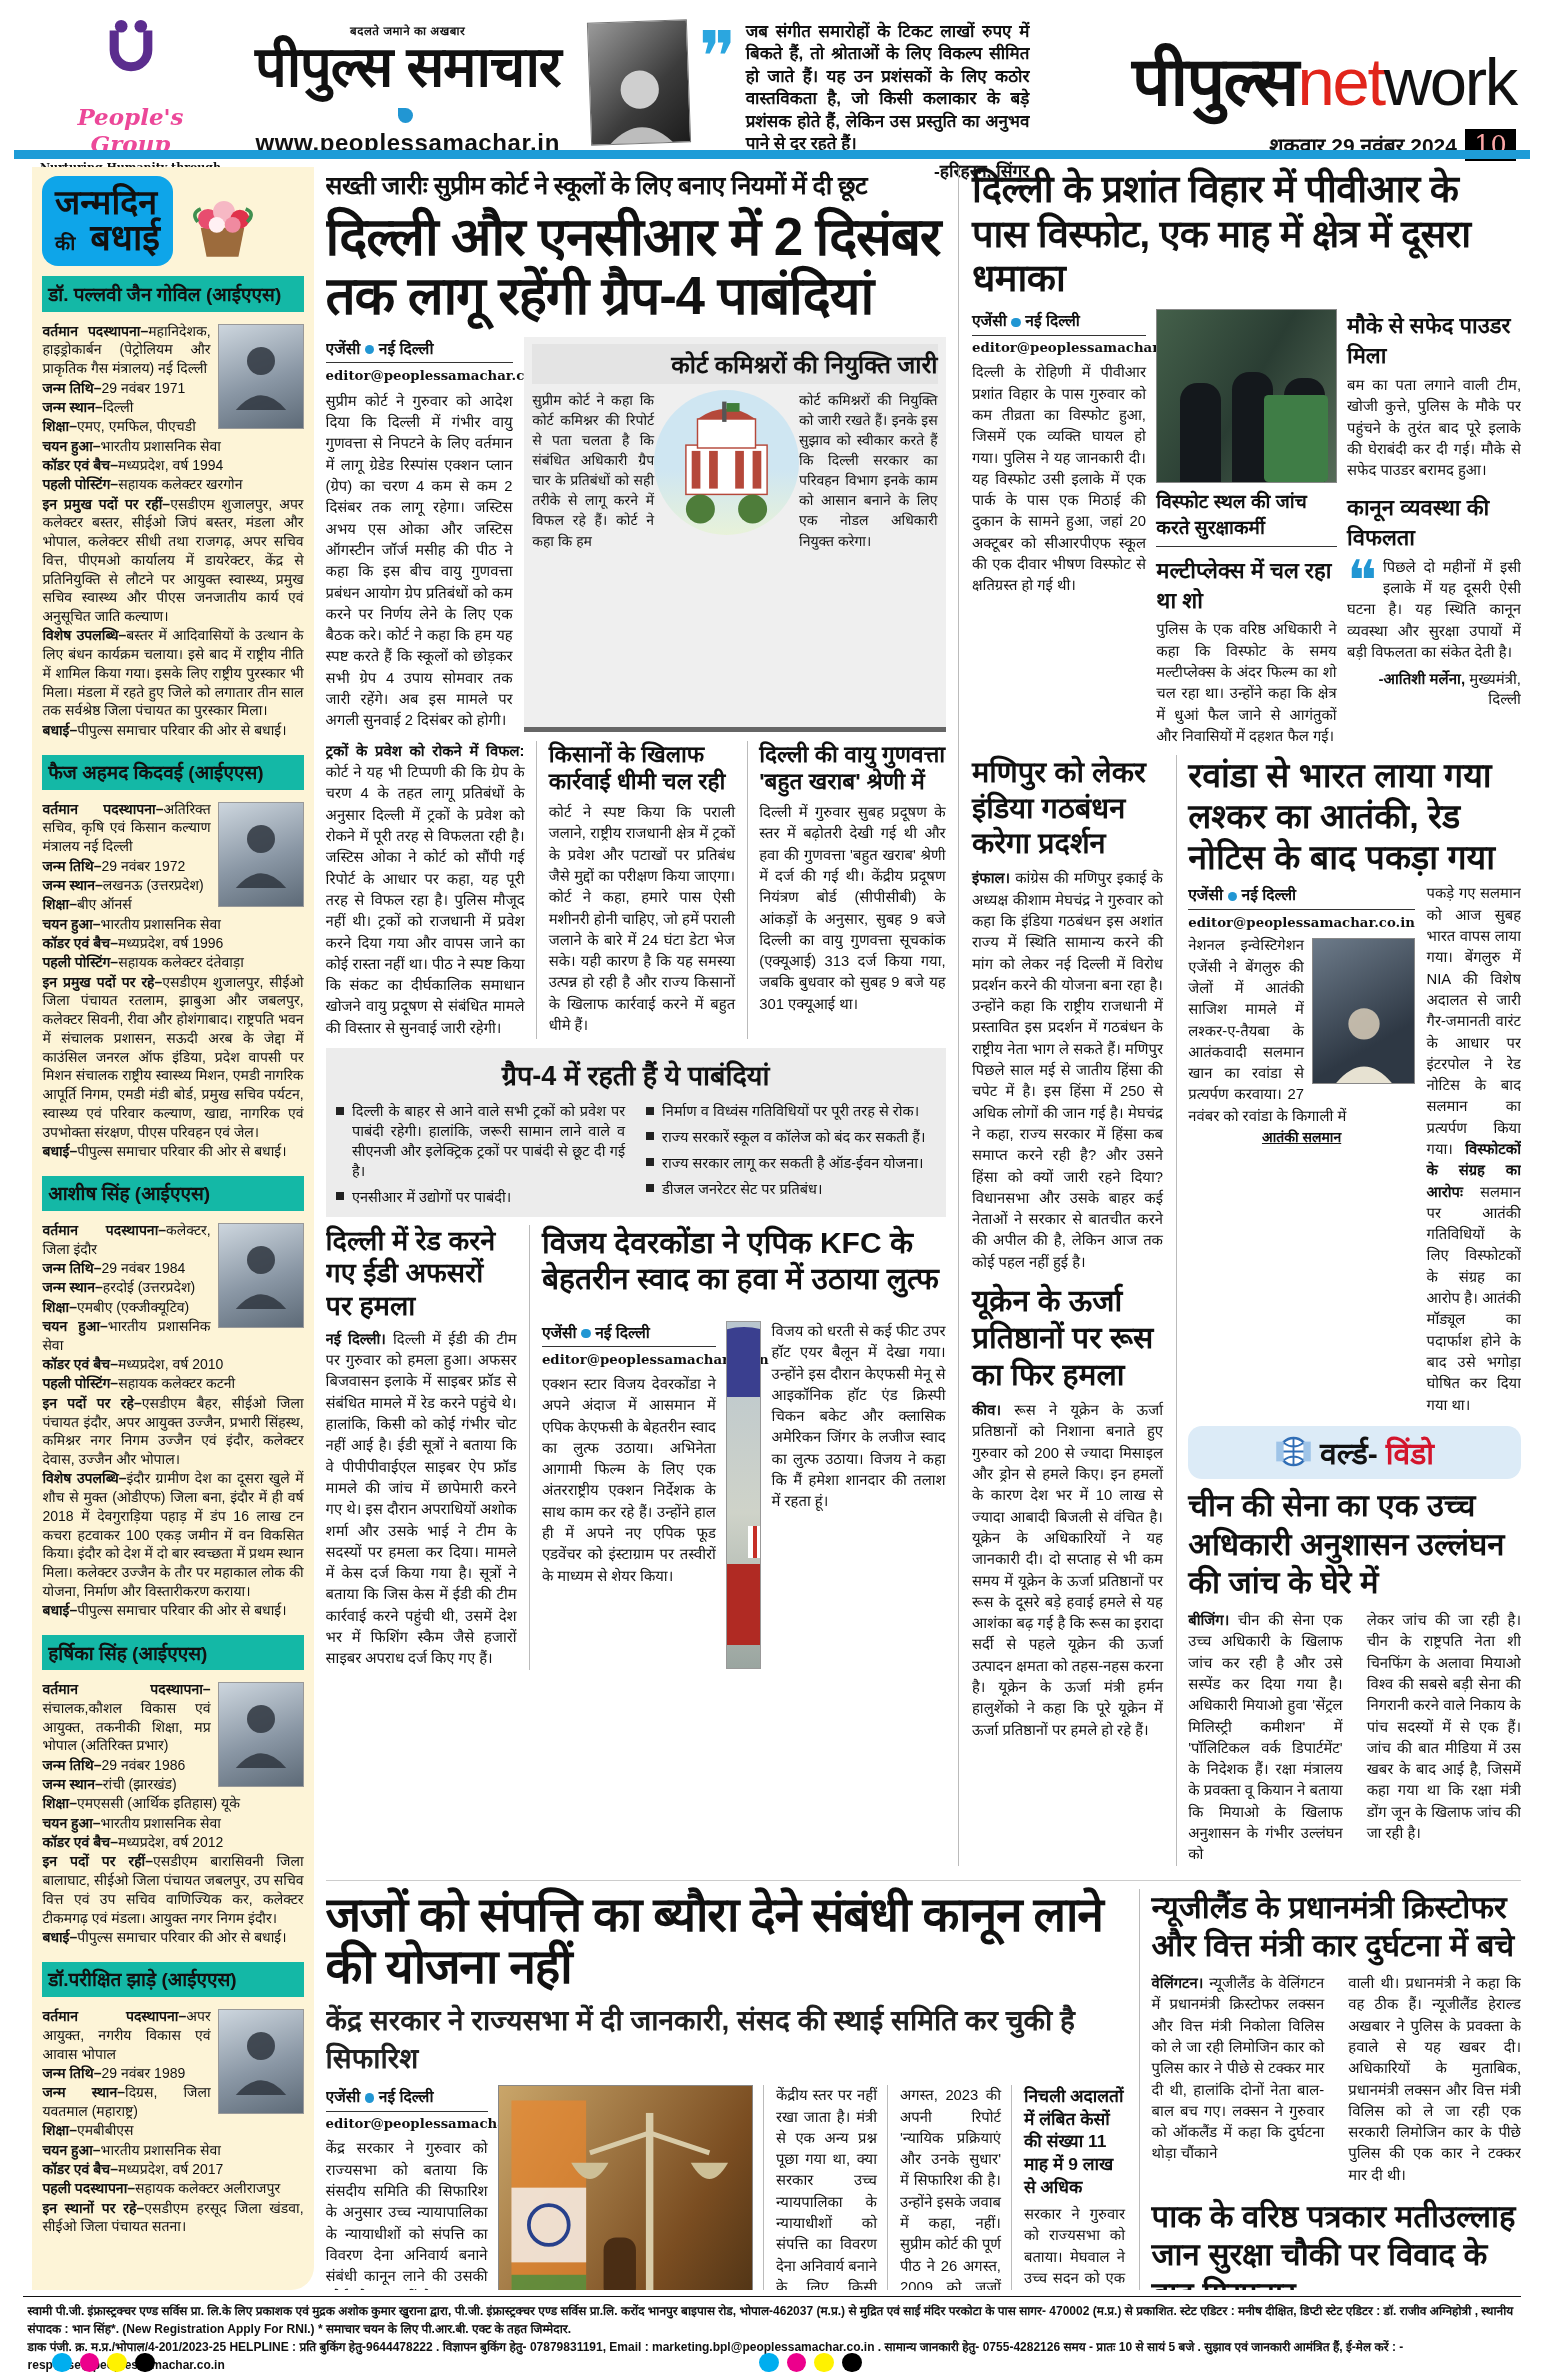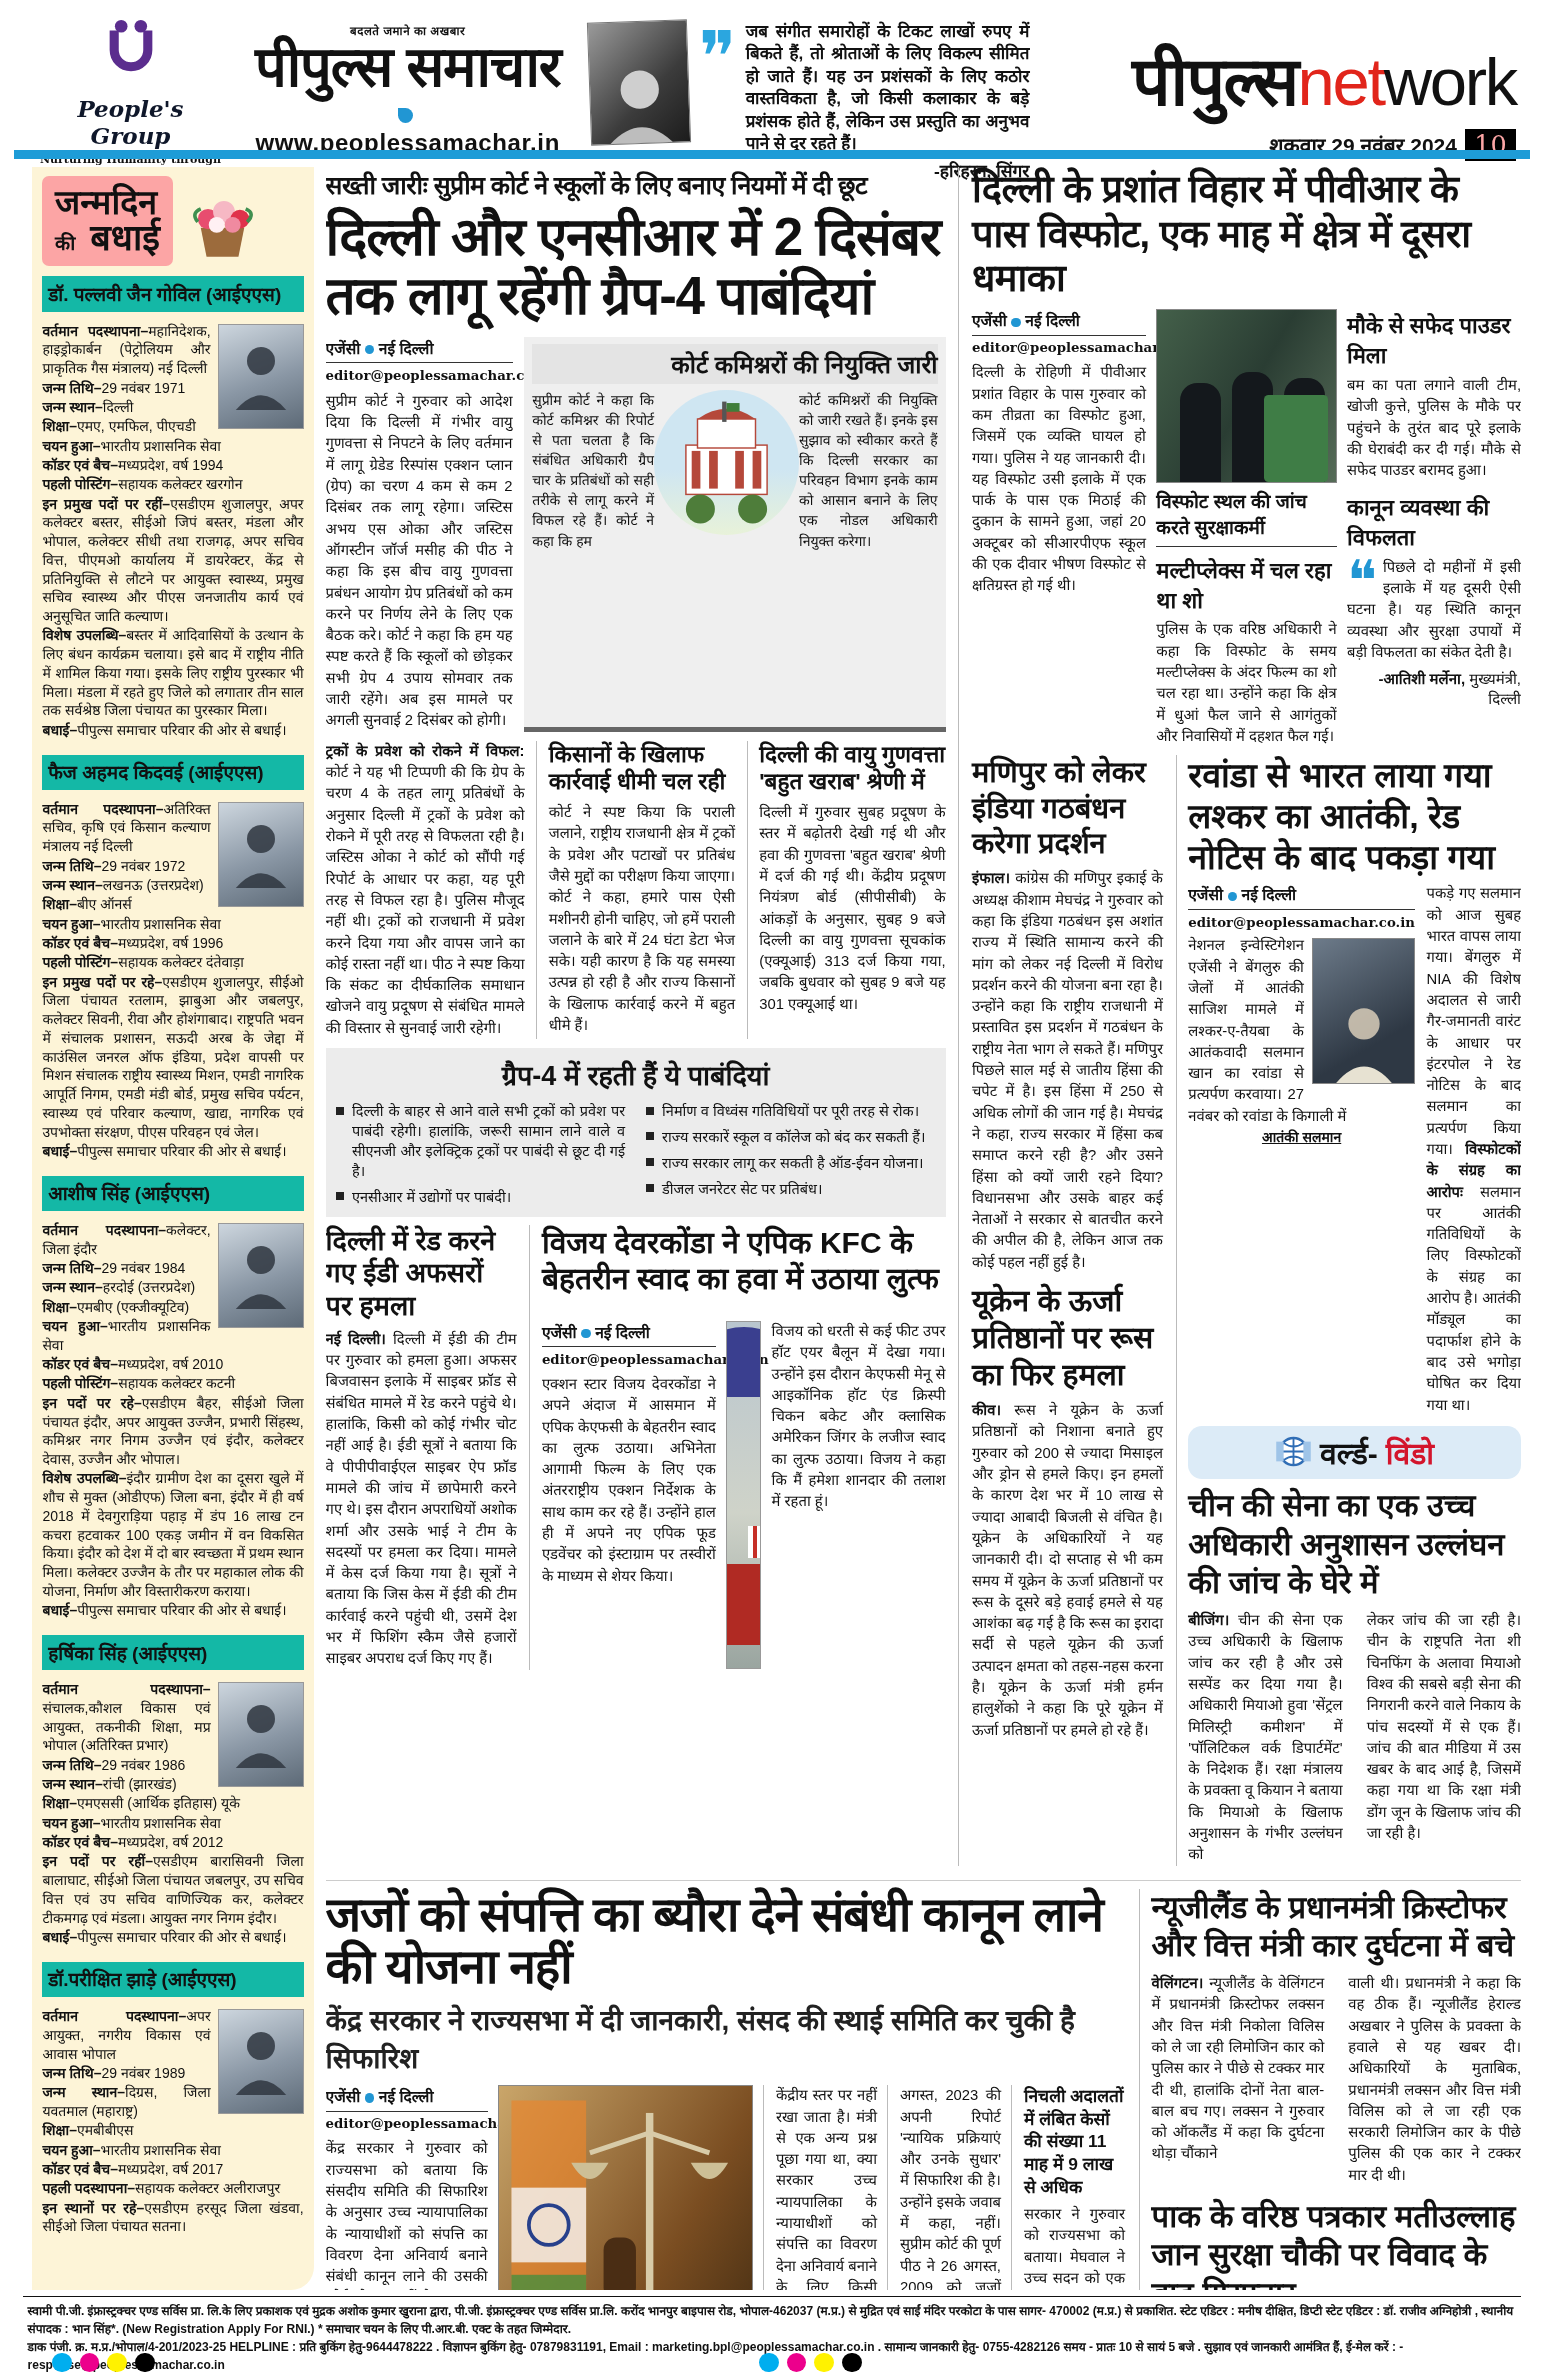--- a/index.html
+++ b/index.html
@@ -1,21 +1,21 @@
 <!DOCTYPE html>
 <html lang="hi" style="font-size:9.3px"><head>
 <meta charset="utf-8">
 <style>
   *{box-sizing:border-box;margin:0;padding:0}
   body{font-family:"Liberation Sans",sans-serif;background:#e8e8e8;color:#111}
   .page{width:1544px;height:2377px;margin:0 auto;background:#fff;overflow:hidden;display:flex;flex-direction:column;position:relative}
   
   .hdr{display:flex;align-items:flex-start;gap:19.7px;padding:15px 28px 0 35px;height:146px}
   .pg-logo{width:191px;text-align:center;flex:none}
-  .pg-script{font-family:"DejaVu Serif",serif;font-style:italic;color:#0f172a;font-size:23px;font-weight:700;margin-top:8px}
+  .pg-script{font-family:"DejaVu Serif",serif;font-style:italic;color:#ec4899;font-size:23px;font-weight:700;margin-top:16px}
   .pg-tag{font-family:"DejaVu Serif",serif;font-size:11px;font-weight:700;line-height:1.25;margin-top:3.5px}
   .masthead{flex:none;width:324px;text-align:center;padding-top:8px}
   .mast-tag{font-size:11.6px;font-weight:700;letter-spacing:0.6px}
   .mast-title{font-size:56px;font-weight:900;letter-spacing:-1.2px;line-height:1.02;white-space:nowrap}
   .mast-web{font-size:24px;font-weight:700;margin-top:5.8px;letter-spacing:0.6px}
   .mast-web .drop{display:inline-block;width:15px;height:15px;border-radius:0 50% 50% 50%;background:#2196d3;margin-right:4.6px}
   .quoteblk{flex:none;width:440px;display:flex;gap:9.3px;padding-top:5.8px}
   .q-photo{width:100px;height:123px;flex:none;background:linear-gradient(135deg,#9a9a9a,#3c3c3c 60%,#1c1c1c);border:0.6px solid #777;position:relative;overflow:hidden;transform:rotate(-2deg)}
   .q-photo svg{position:absolute;bottom:-3.5px;left:5.8px}
   .q-mark{color:#2ba6df;font-size:70px;line-height:0.6;font-family:"DejaVu Serif",serif;flex:none;margin-top:15px}
@@ -27,21 +27,21 @@
   .brand .net,.brand .work{font-size:67px;font-weight:500;letter-spacing:-2.3px}
   .dateline-row{display:flex;justify-content:flex-end;align-items:center;gap:8px;margin-top:3.5px}
   .hdr-date{font-size:21px;font-weight:800}
   .pageno{background:#000;color:#fca5a5;font-family:"DejaVu Serif",serif;font-size:25.5px;font-weight:400;padding:1.2px 9.3px}
   .bluebar{height:9.3px;background:#1e9cd7;margin:3.5px 14px 0 14px}
   
   .content{flex:1;display:grid;grid-template-columns:282px 1fr;gap:11.6px;padding:8px 23px 0 32px;overflow:hidden}
   
   .sidebar{background:#fdf4d7;border-radius:0 0 23px 0;padding:9.3px 10.4px 11.6px 10.4px;overflow:hidden}
   .bday-head{display:flex;align-items:center;gap:5.8px;margin-bottom:10.4px}
-  .bday-title{background:#fca5a5;border-radius:7px;padding:9.3px 12.7px;line-height:1.02}
+  .bday-title{background:#0ea5e9;border-radius:16px;padding:9.3px 12.7px;line-height:1.02}
   .bt1{font-size:34px;font-weight:900}
   .bt2{font-size:19.7px;font-weight:900}
   .bt3{font-size:36px;font-weight:900;margin-left:15px}
   .profile{margin-bottom:15px}
   .p-name{background:#14b8a6;font-size:19px;font-weight:900;padding:4.6px 5.8px;margin-bottom:10px}
   .p-photo{float:right;width:86px;height:105px;margin:2.3px 0 5.8px 7px;border:0.6px solid #999;background:linear-gradient(160deg,#cdd6de,#8a97a5 55%,#5d6a77)}
   .p-photo svg{display:block;margin:15px auto 0}
   .p-rows{font-size:14px;line-height:1.34;text-align:justify}
   .p-rows .row{margin-bottom:0.6px}
   .p-rows .l{font-weight:800}

